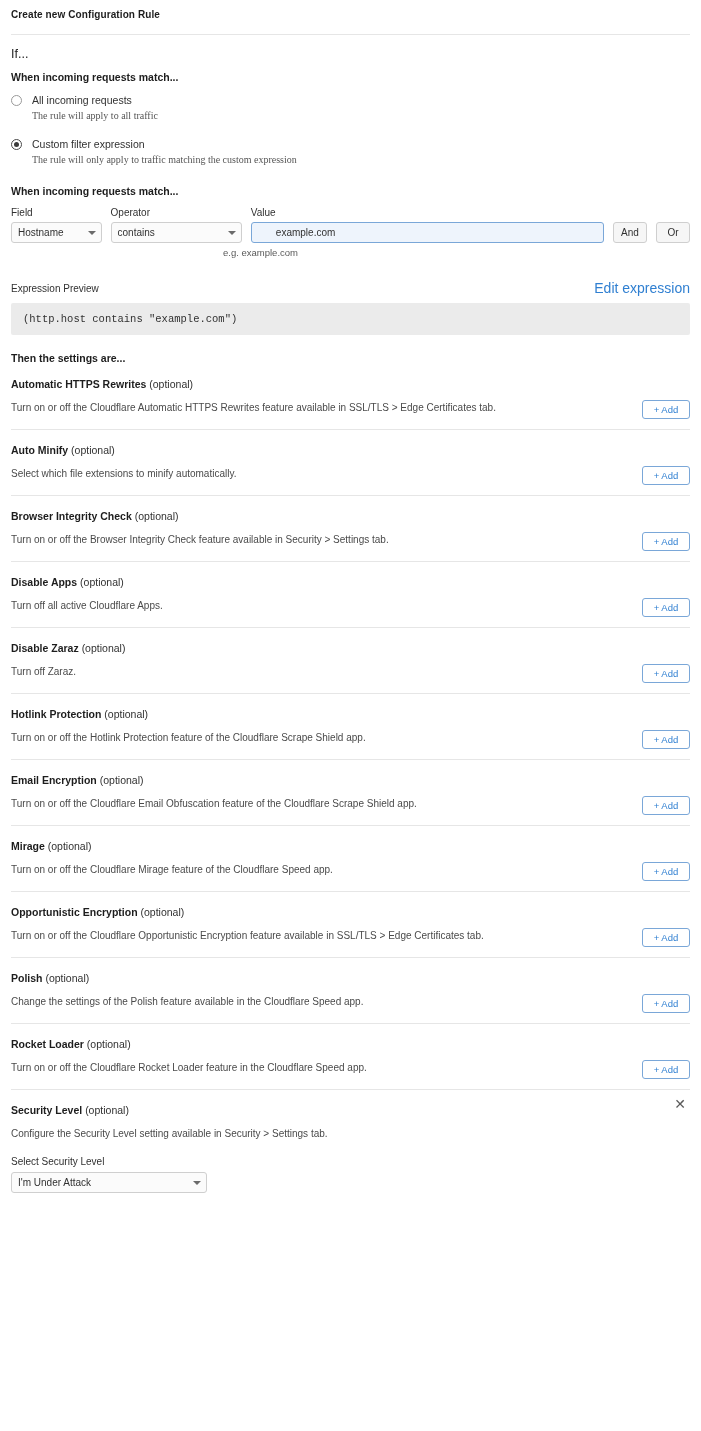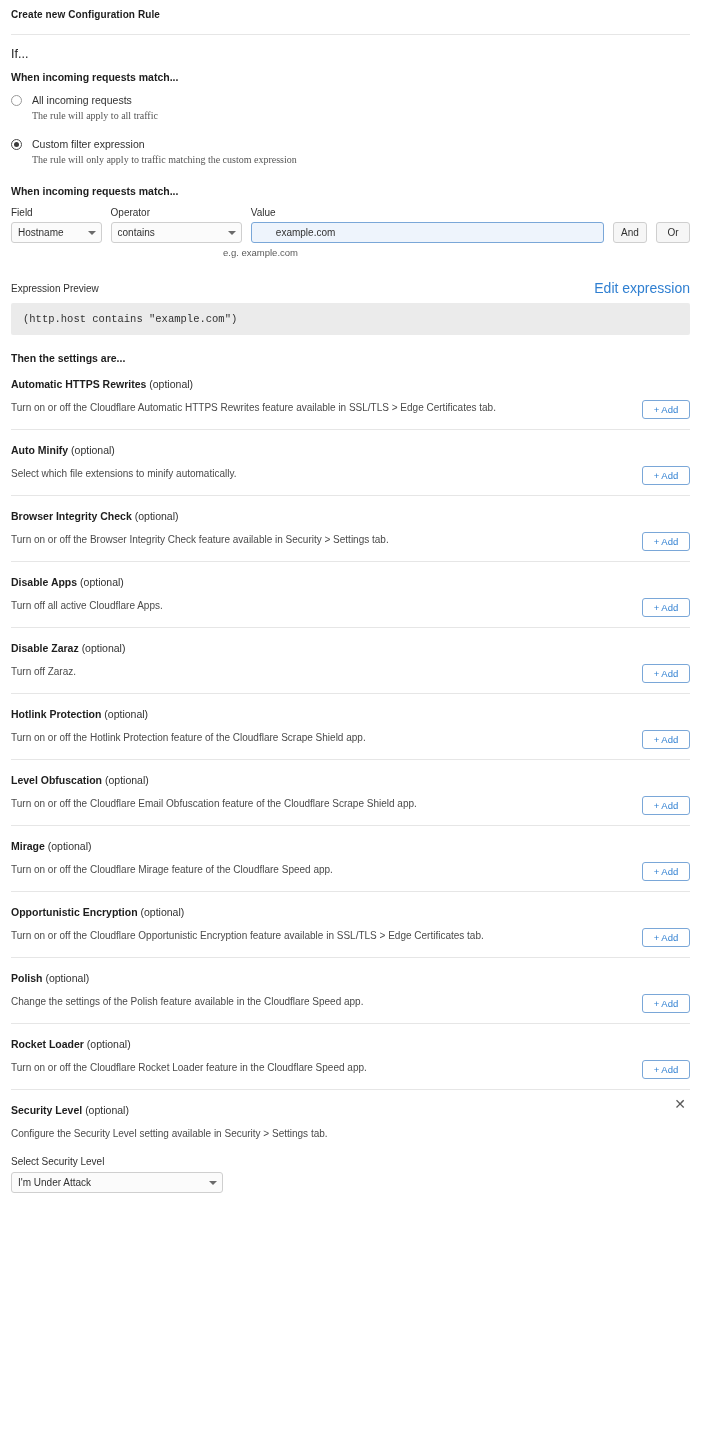--- a/index.html
+++ b/index.html
@@ -250,21 +250,21 @@
     line-height: 16px;
     text-align: center;
   }
   .sel-label {
     font-size: 10px;
     color: #313131;
     margin-top: 17px;
     margin-bottom: 5px;
   }
   .sel-security {
-    width: 212px;
+    width: 196px;
   }
   .setting-last { border-bottom: none; }
 </style>
 </head>
 <body>
 
 <div class="page">
 
   <div class="page-title">Create new Configuration Rule</div>
 
@@ -373,21 +373,21 @@
     <div class="setting-name">
       <span>Hotlink Protection</span>
       <span class="opt">(optional)</span>
     </div>
     <div class="setting-desc">Turn on or off the Hotlink Protection feature of the Cloudflare Scrape Shield app.</div>
     <button class="add-btn">+ Add</button>
   </div>
 
   <div class="setting">
     <div class="setting-name">
-      <span>Level Obfuscation</span>
+      <span>Email Encryption</span>
       <span class="opt">(optional)</span>
     </div>
     <div class="setting-desc">Turn on or off the Cloudflare Email Obfuscation feature of the Cloudflare Scrape Shield app.</div>
     <button class="add-btn">+ Add</button>
   </div>
 
   <div class="setting">
     <div class="setting-name">
       <span>Mirage</span>
       <span class="opt">(optional)</span>

